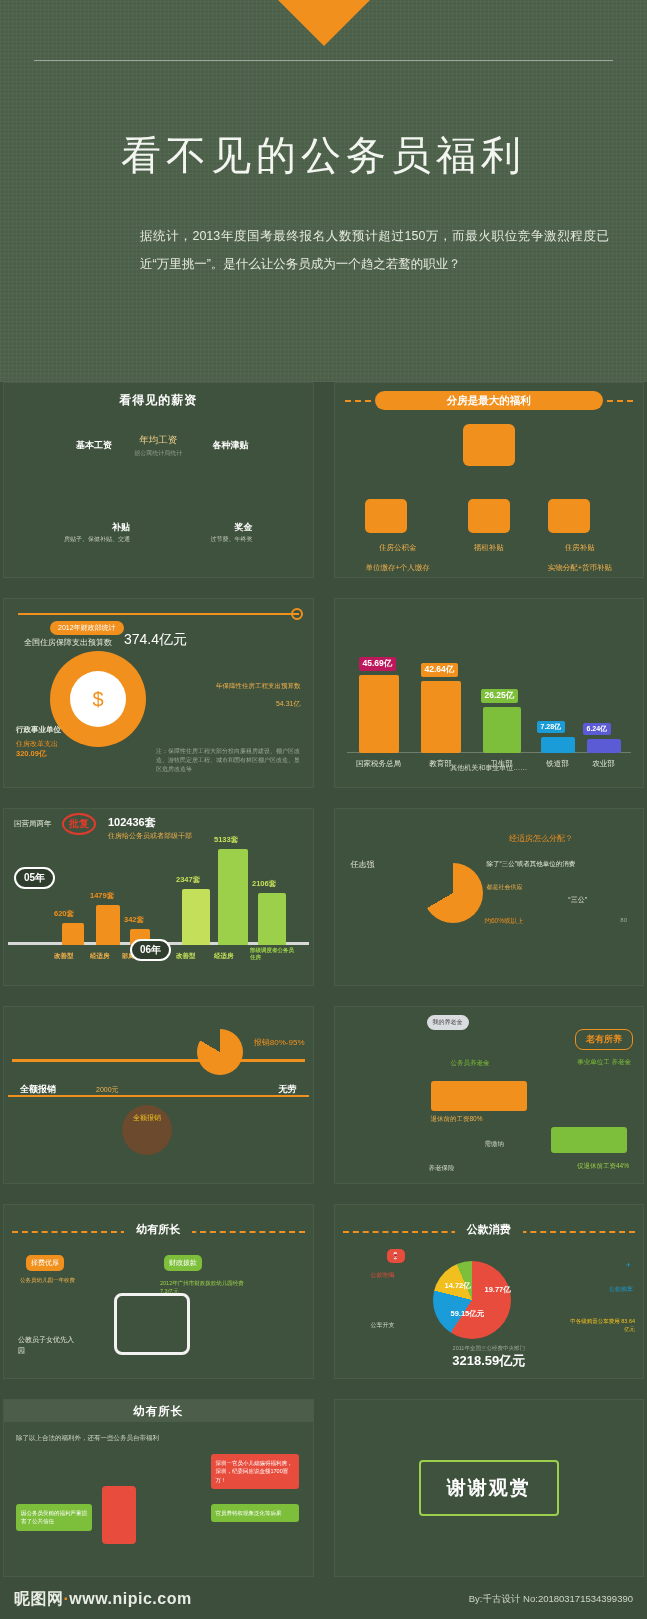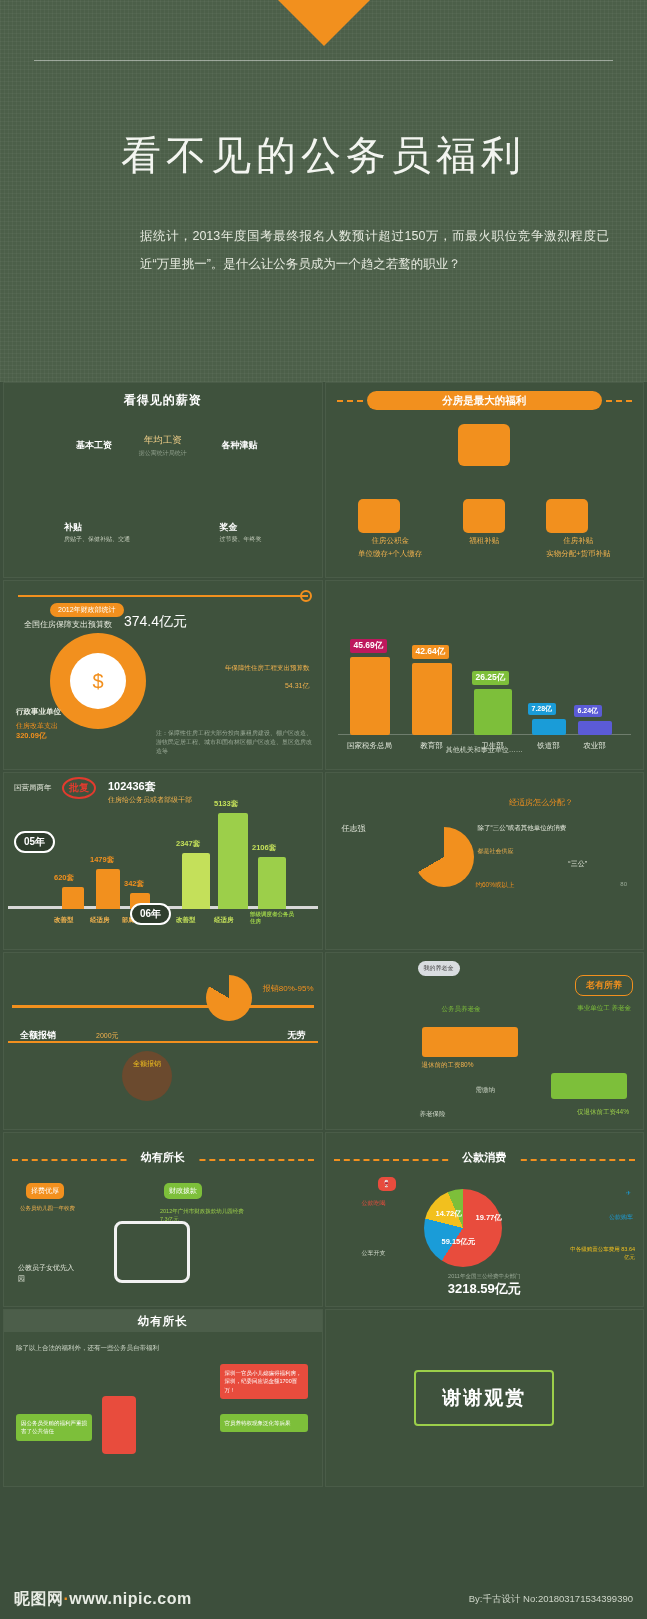--- a/index.html
+++ b/index.html
@@ -42,21 +42,21 @@
     position: absolute; top: 222px; left: 140px; right: 38px;
     font-size: 12.5px; line-height: 2.25;
     color: #e6eadf; text-align: justify;
   }
   
   .grid {
     position: absolute; top: 382px; left: 0;
     width: 647px;
     display: grid;
     grid-template-columns: 1fr 1fr;
-    gap: 2px;
+    gap: 20px;
     padding: 0 3px;
   }
   .card {
     background: #3f523d;
     position: relative;
     overflow: hidden;
     border: 1px solid rgba(255,255,255,.06);
   }
   .card.h1 { height: 196px; }
   .card.h2 { height: 190px; }
@@ -104,33 +104,33 @@
   .donut:after {
     content: ""; position: absolute; inset: 17px;
     border-radius: 50%; background: #3f523d;
   }
   .donut-center {
     position: absolute; inset: 17px; border-radius: 50%;
     background: #f2e8d8;
     display: flex; align-items: center; justify-content: center;
     font-size: 9px; color: #b23c16; font-weight: bold; z-index: 2;
   }
-  .lbl { position: absolute; font-size: 8.5px; color: #fff; text-align: left; line-height: 1.35; }
+  .lbl { position: absolute; font-size: 8.5px; color: #fff; text-align: right; line-height: 1.35; }
   .lbl b { font-size: 9px; display: block; }
   .lbl .sm { font-size: 6px; color: #c0c9b8; }
   
   .house-box {
     width: 52px; height: 42px; background: #f2901e; border-radius: 6px;
     position: relative; margin: 0 auto;
   }
   .node-box {
     width: 42px; height: 34px; background: #f2901e; border-radius: 5px;
     display: flex; align-items: center; justify-content: center;
   }
-  .node-lbl { font-size: 7.5px; color: #f2b24e; text-align: center; margin-top: 3px; line-height: 1.3; }
+  .node-lbl { font-size: 7.5px; color: #f2b24e; text-align: center; margin-top: 10px; line-height: 1.3; }
   
   .bar { position: absolute; bottom: 34px; border-radius: 2px; }
   .bar-val {
     position: absolute; font-size: 8.5px; color: #fff; font-weight: bold;
     background: rgba(0,0,0,.25); padding: 1px 4px; border-radius: 2px;
   }
   .bar-cat { position: absolute; bottom: 18px; font-size: 7.5px; color: #e0e6da; text-align: center; }
   .note { position: absolute; font-size: 6px; color: #9aaa97; line-height: 1.5; }
   
   .bldg { position: absolute; bottom: 40px; border-radius: 2px 2px 0 0; }

